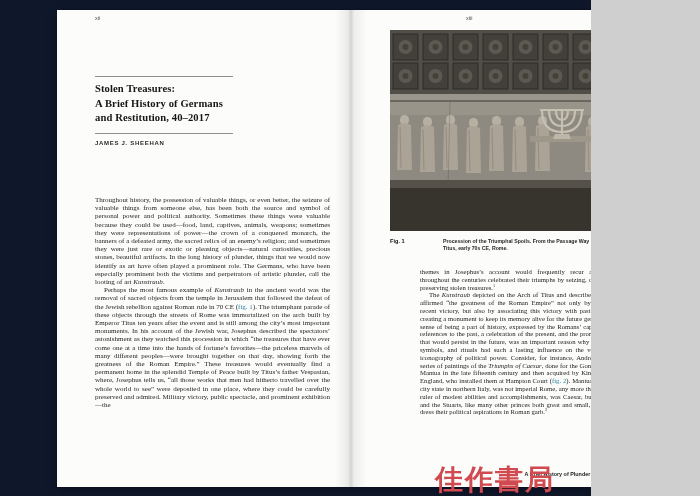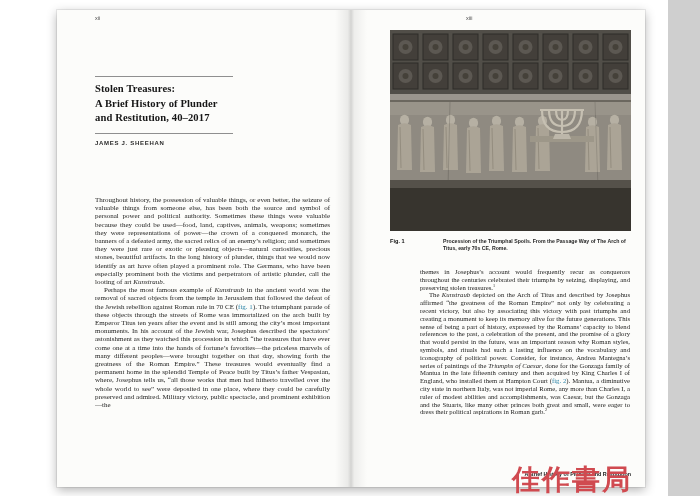--- a/index.html
+++ b/index.html
@@ -1,16 +1,16 @@
 <!DOCTYPE html>
 <html><head>
 <meta charset="utf-8">
 <style>
   html,body{margin:0;padding:0;background:#cfcfcf;}
-  .canvas{position:relative;width:668px;height:496px;background:#ffffff;overflow:hidden;
+  .canvas{position:relative;width:591px;height:496px;background:#0f172a;overflow:hidden;
           font-family:"Liberation Serif", serif;}
   .spread{position:absolute;left:57px;top:10px;width:588px;height:477px;background:#fcfcfa;
           box-shadow:0 3px 10px rgba(0,0,0,.30), 0 0 0 1px rgba(0,0,0,.07);}
   .page{position:absolute;top:0;height:100%;width:294px;}
   .page-left{left:0;}
   .page-right{left:294px;}
   .spine-shadow{position:absolute;left:278px;top:0;width:32px;height:100%;pointer-events:none;
           background:linear-gradient(to right, rgba(0,0,0,0), rgba(0,0,0,.07) 40%, rgba(0,0,0,.16) 50%, rgba(0,0,0,.06) 60%, rgba(0,0,0,0));}
 
   .folio{position:absolute;top:5px;font-size:5.5px;color:#4a4a4a;font-family:"Liberation Sans", sans-serif;}
@@ -52,21 +52,21 @@
 <div class="canvas">
   <div class="spread">
 
     <div class="page page-left">
       <div class="folio folio-left">xii</div>
 
       <div class="title-block">
         <div class="rule rule-top"></div>
         <h1 class="book-title">
           <span class="title-line">Stolen Treasures:</span>
-          <span class="title-line">A Brief History of Plunder</span>
+          <span class="title-line">A Brief History of Germans</span>
           <span class="title-line">and Restitution, 40–2017</span>
         </h1>
         <div class="rule rule-mid"></div>
         <div class="author">JAMES J. SHEEHAN</div>
       </div>
 
       <div class="body-text left-body">
         <p class="para"><span>Throughout history, the possession of valuable things, or even better, the seizure of valuable things from someone else, has been both the source and symbol of personal power and political authority. Sometimes these things were valuable because they could be used—food, land, captives, animals, weapons; sometimes they were representations of power—the crown of a conquered monarch, the banners of a defeated army, the sacred relics of an enemy’s religion; and sometimes they were just rare or exotic or pleasing objects—natural curiosities, precious stones, beautiful artifacts. In the long history of plunder, things that we would now identify as art have often played a prominent role. The Germans, who have been especially prominent both the victims and perpetrators of artistic plunder, call the looting of art </span><i>Kunstraub</i><span>.</span></p>
         <p class="para indent"><span>Perhaps the most famous example of </span><i>Kunstraub</i><span> in the ancient world was the removal of sacred objects from the temple in Jerusalem that followed the defeat of the Jewish rebellion against Roman rule in 70 CE (</span><span class="fig-link">fig. 1</span><span>). The triumphant parade of these objects through the streets of Rome was immortalized on the arch built by Emperor Titus ten years after the event and is still among the city’s most important monuments. In his account of the Jewish war, Josephus described the spectators’ astonishment as they watched this procession in which “the treasures that have ever come one at a time into the hands of fortune’s favorites—the priceless marvels of many different peoples—were brought together on that day, showing forth the greatness of the Roman Empire.” These treasures would eventually find a permanent home in the splendid Temple of Peace built by Titus’s father Vespasian, where, Josephus tells us, “all those works that men had hitherto travelled over the whole world to see” were deposited in one place, where they could be carefully preserved and admired. Military victory, public spectacle, and prominent exhibition—the</span></p>
       </div>

